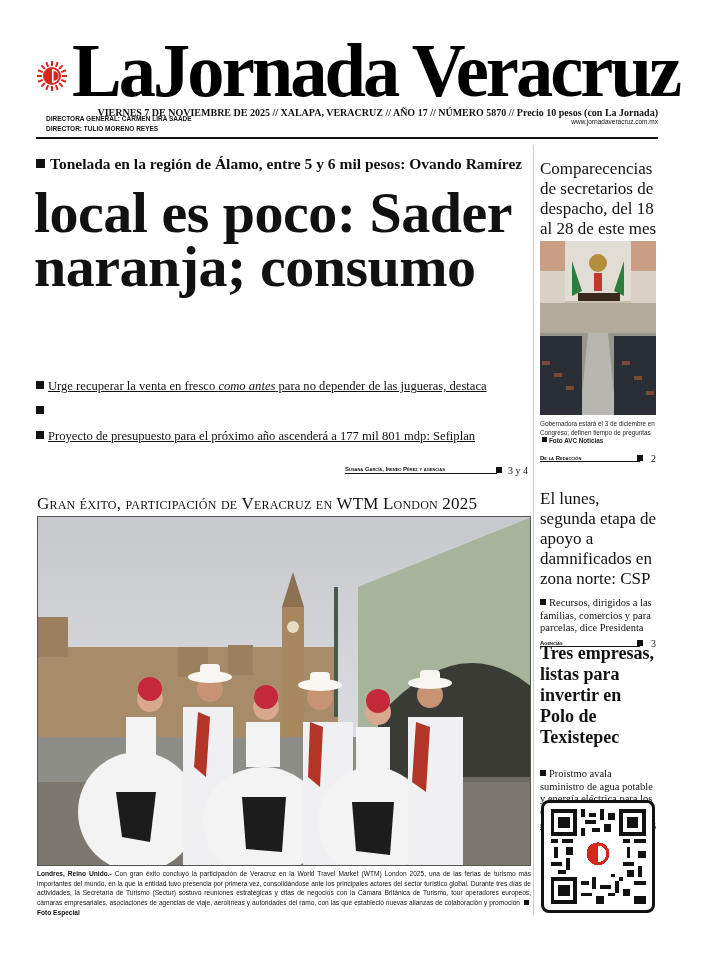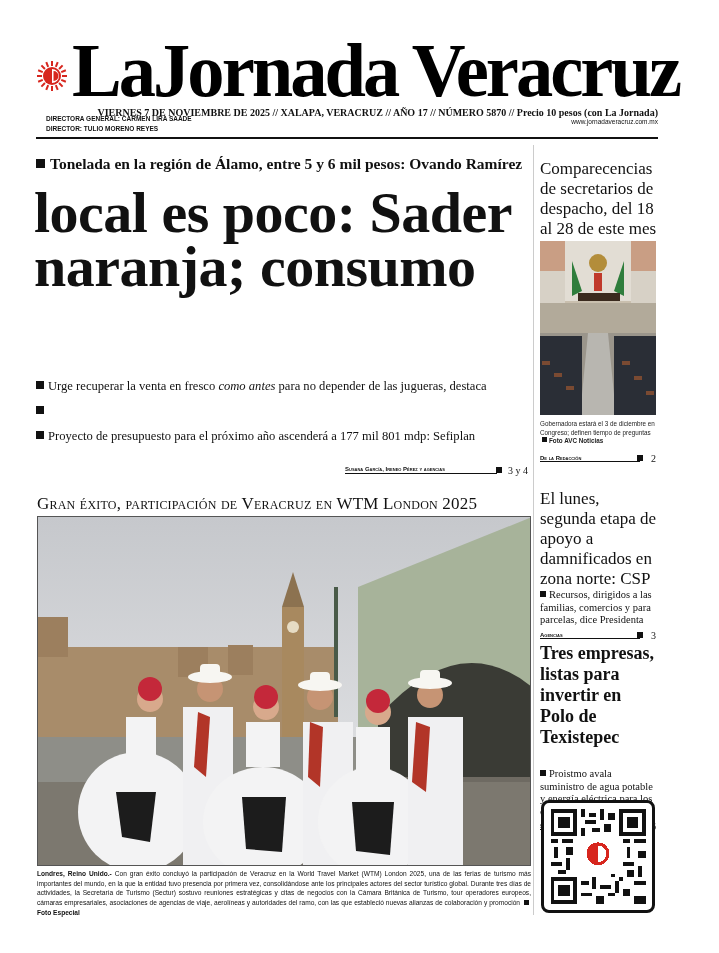--- a/index.html
+++ b/index.html
@@ -12,21 +12,21 @@
   .logo-text { position: absolute; left: 36px; top: -6px; font-family: "Liberation Serif", serif; font-weight: 900; font-size: 76px; letter-spacing: -3px; line-height: 1; color: #000; white-space: nowrap; transform: scaleX(0.98); transform-origin: left top; }
   .staff { position: absolute; left: 10px; top: 76px; font-family: "Liberation Sans", sans-serif; font-weight: bold; font-size: 6.5px; line-height: 10px; color: #111; }
   .dateline { position: absolute; right: 0; top: 69px; font-family: Liberation Serif, serif; font-weight: bold; font-size: 10px; color: #111; white-space: nowrap; text-align: center; }
   .website { position: absolute; right: 0; top: 80px; font-family: "Liberation Sans", sans-serif; font-size: 6.5px; color: #111; }
   .top-rule { position: absolute; left: 36px; top: 137px; width: 622px; height: 2px; background: #111; }
 
   
   .kicker { position: absolute; left: 36px; top: 155px; font-weight: bold; font-size: 15.5px; white-space: nowrap; }
   .sq { display: inline-block; width: 9px; height: 9px; background: #111; margin-right: 5px; vertical-align: 1px; }
   .headline { position: absolute; left: 34px; top: 186px; width: 500px; font-weight: 900; font-size: 58px; line-height: 54px; letter-spacing: -0.5px; }
-  .bullets { position: absolute; left: 36px; top: 374px; width: 500px; }
+  .bullets { position: absolute; left: 36px; top: 374px; width: 500px; text-decoration: underline; }
   .bullet { font-size: 12.6px; line-height: 25px; white-space: nowrap; }
   .bullet .sq { width: 8px; height: 8px; margin-right: 4px; }
   .byline-row { position: absolute; left: 345px; top: 462px; width: 183px; height: 14px; }
   .byline { position: absolute; left: 0; bottom: 2px; width: 152px; border-bottom: 1px solid #111; font-family: "Liberation Sans", sans-serif; font-weight: bold; font-size: 6px; font-variant: small-caps; padding-bottom: 1px; }
   .page-ref { position: absolute; right: 0; bottom: 0; font-size: 10px; white-space: nowrap; }
   .page-ref .sq { width: 6px; height: 6px; margin-right: 6px; }
 
   
   .col-divider { position: absolute; left: 533px; top: 145px; width: 1px; height: 770px; background: #ccc; }
   .side { position: absolute; left: 540px; width: 118px; }
@@ -141,21 +141,21 @@
 <div class="side" style="top:420px;">
   <div class="side-caption"><span>Gobernadora estará el 3 de diciembre en Congreso; definen tiempo de preguntas</span> <span class="sq" style="width:5px;height:5px;margin:0 2px;"></span><b>Foto AVC Noticias</b></div>
   <div class="side-byline-row" style="margin-top:6px;">
     <div class="side-byline">De la Redacción</div>
     <div class="side-page"><span class="sq"></span><span>2</span></div>
   </div>
 </div>
 
 <div class="side" style="top:489px;">
   <div class="side-title">El lunes, segunda etapa de apoyo a damnificados en zona norte: CSP</div>
-  <div class="side-sub" style="margin-top:0;"><span class="sq"></span><span>Recursos, dirigidos a las familias, comercios y para parcelas, dice Presidenta</span></div>
+  <div class="side-sub" style="margin-top:8px;"><span class="sq"></span><span>Recursos, dirigidos a las familias, comercios y para parcelas, dice Presidenta</span></div>
   <div class="side-byline-row" style="margin-top:2px;">
     <div class="side-byline">Agencias</div>
     <div class="side-page"><span class="sq"></span><span>3</span></div>
   </div>
 </div>
 
 <div class="side" style="top:643px;">
   <div class="side-title bold">Tres empresas, listas para invertir en Polo de Texistepec</div>
   <div class="side-sub" style="margin-top:20px;"><span class="sq"></span><span>Proistmo avala suministro de agua potable y energía eléctrica para los cesionarios</span></div>
   <div class="side-byline-row" style="margin-top:2px;">

